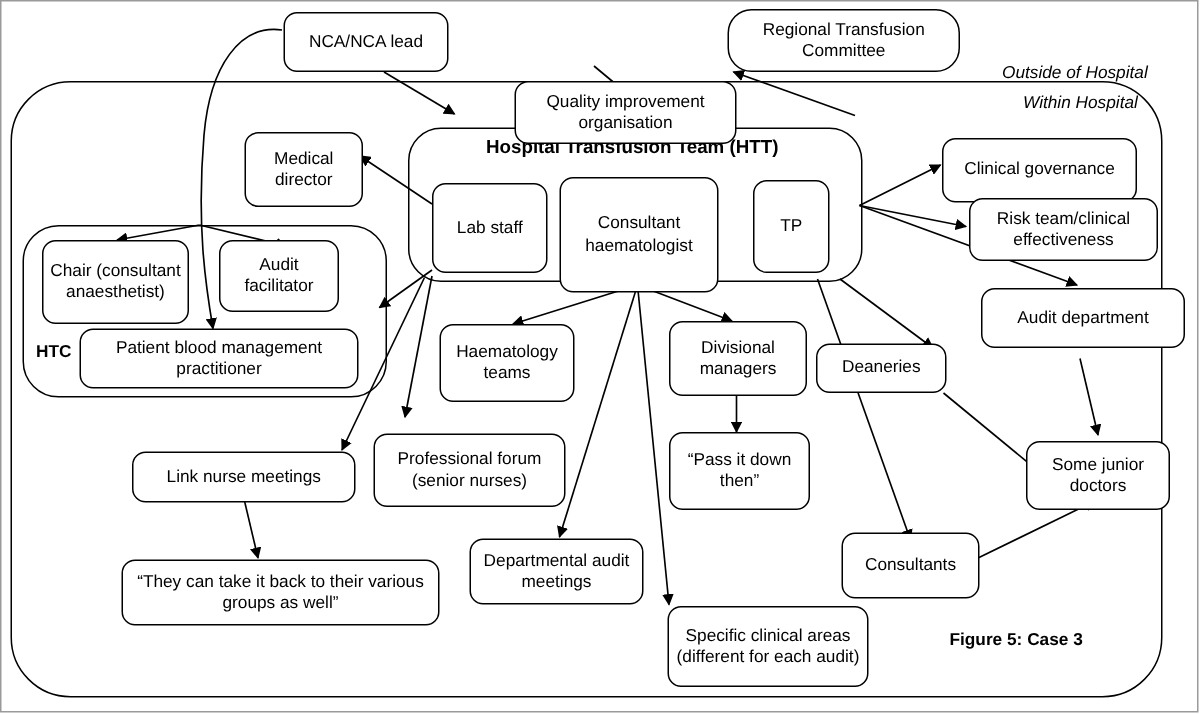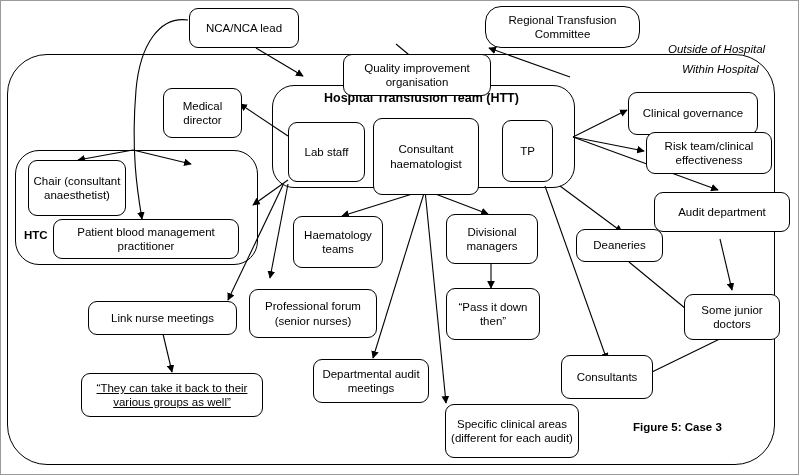--- a/index.html
+++ b/index.html
@@ -145,50 +145,51 @@
   <div class="node" style="left:189px; top:8px; width:110px; height:40px;">NCA/NCA lead</div>
 
   <div class="node" style="left:343px; top:6px; width:148px; height:42px;margin-top:48px;">Quality improvement organisation</div>
 
   <div class="node" style="left:485px; top:6px; width:155px; height:42px;border-radius:16px;">Regional Transfusion Committee</div>
 
   <div class="node" style="left:163px; top:88px; width:79px; height:50px;">Medical director</div>
 
   <div class="node" style="left:28px; top:160px; width:98px; height:56px;">Chair (consultant anaesthetist)</div>
 
+  <div class="node" style="left:146px; top:160px; width:80px; height:48px;">Audit facilitator</div>
 
   <div class="node" style="left:53px; top:219px; width:186px; height:40px;">Patient blood management practitioner</div>
 
   <div class="node" style="left:288px; top:122px; width:77px; height:60px;">Lab staff</div>
 
   <div class="node" style="left:373px; top:118px; width:106px; height:77px;">Consultant haematologist</div>
 
   <div class="node" style="left:502px; top:120px; width:51px; height:62px;">TP</div>
 
   <div class="node" style="left:628px; top:92px; width:130px; height:43px;">Clinical governance</div>
 
   <div class="node" style="left:646px; top:132px; width:126px; height:42px;">Risk team/clinical effectiveness</div>
 
   <div class="node" style="left:654px; top:192px; width:136px; height:40px;">Audit department</div>
 
   <div class="node" style="left:446px; top:214px; width:92px; height:50px;">Divisional managers</div>
 
   <div class="node" style="left:293px; top:216px; width:90px; height:52px;">Haematology teams</div>
 
-  <div class="node" style="left:576px; top:229px; width:87px; height:33px;">Deaneries</div>
+  <div class="node" style="left:544px; top:229px; width:87px; height:33px;">Deaneries</div>
 
   <div class="node" style="left:684px; top:294px; width:96px; height:46px;">Some junior doctors</div>
 
   <div class="node" style="left:88px; top:301px; width:149px; height:34px;">Link nurse meetings</div>
 
   <div class="node" style="left:249px; top:289px; width:128px; height:49px;">Professional forum (senior nurses)</div>
 
   <div class="node" style="left:446px; top:288px; width:94px; height:52px;">“Pass it down then”</div>
 
-  <div class="node" style="left:81px; top:373px; width:182px; height:44px;text-decoration:underline;">“They can take it back to their various groups as well”</div>
+  <div class="node" style="left:81px; top:373px; width:212px; height:44px;">“They can take it back to their various groups as well”</div>
 
   <div class="node" style="left:313px; top:359px; width:116px; height:44px;">Departmental audit meetings</div>
 
   <div class="node" style="left:445px; top:404px; width:134px; height:54px;">Specific clinical areas (different for each audit)</div>
 
   <div class="node" style="left:561px; top:355px; width:92px; height:44px;">Consultants</div>
 
 </div>
 
 </body></html>

